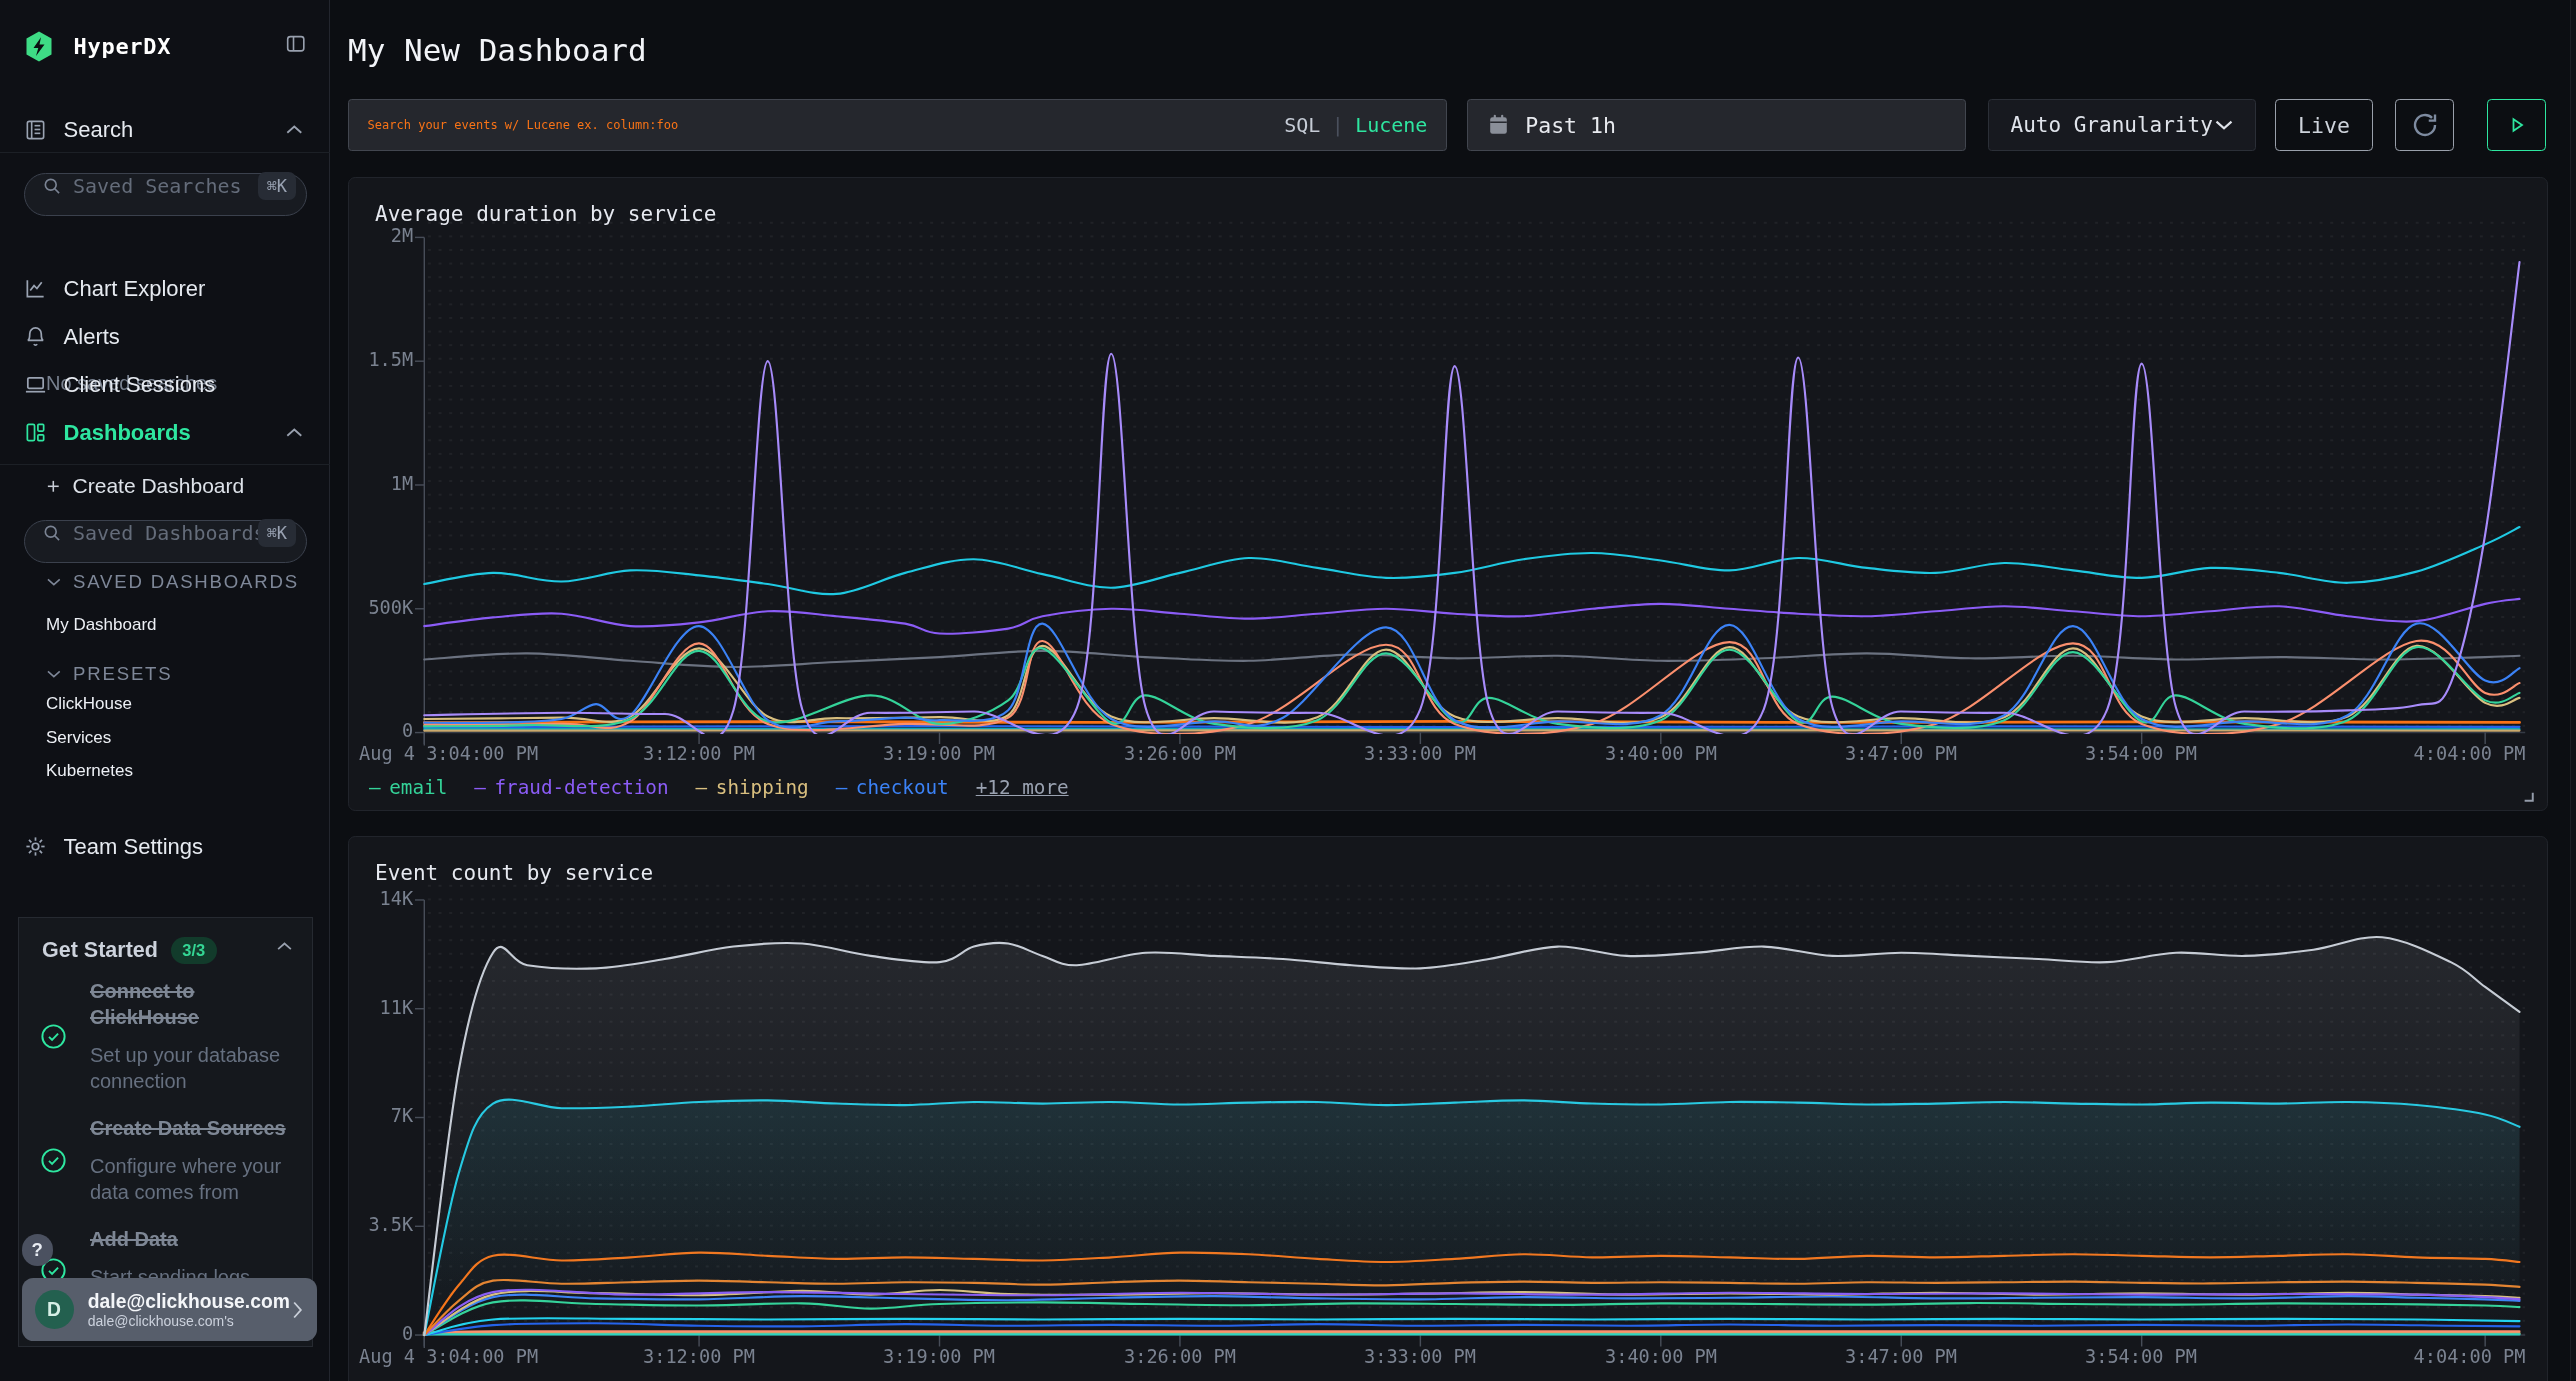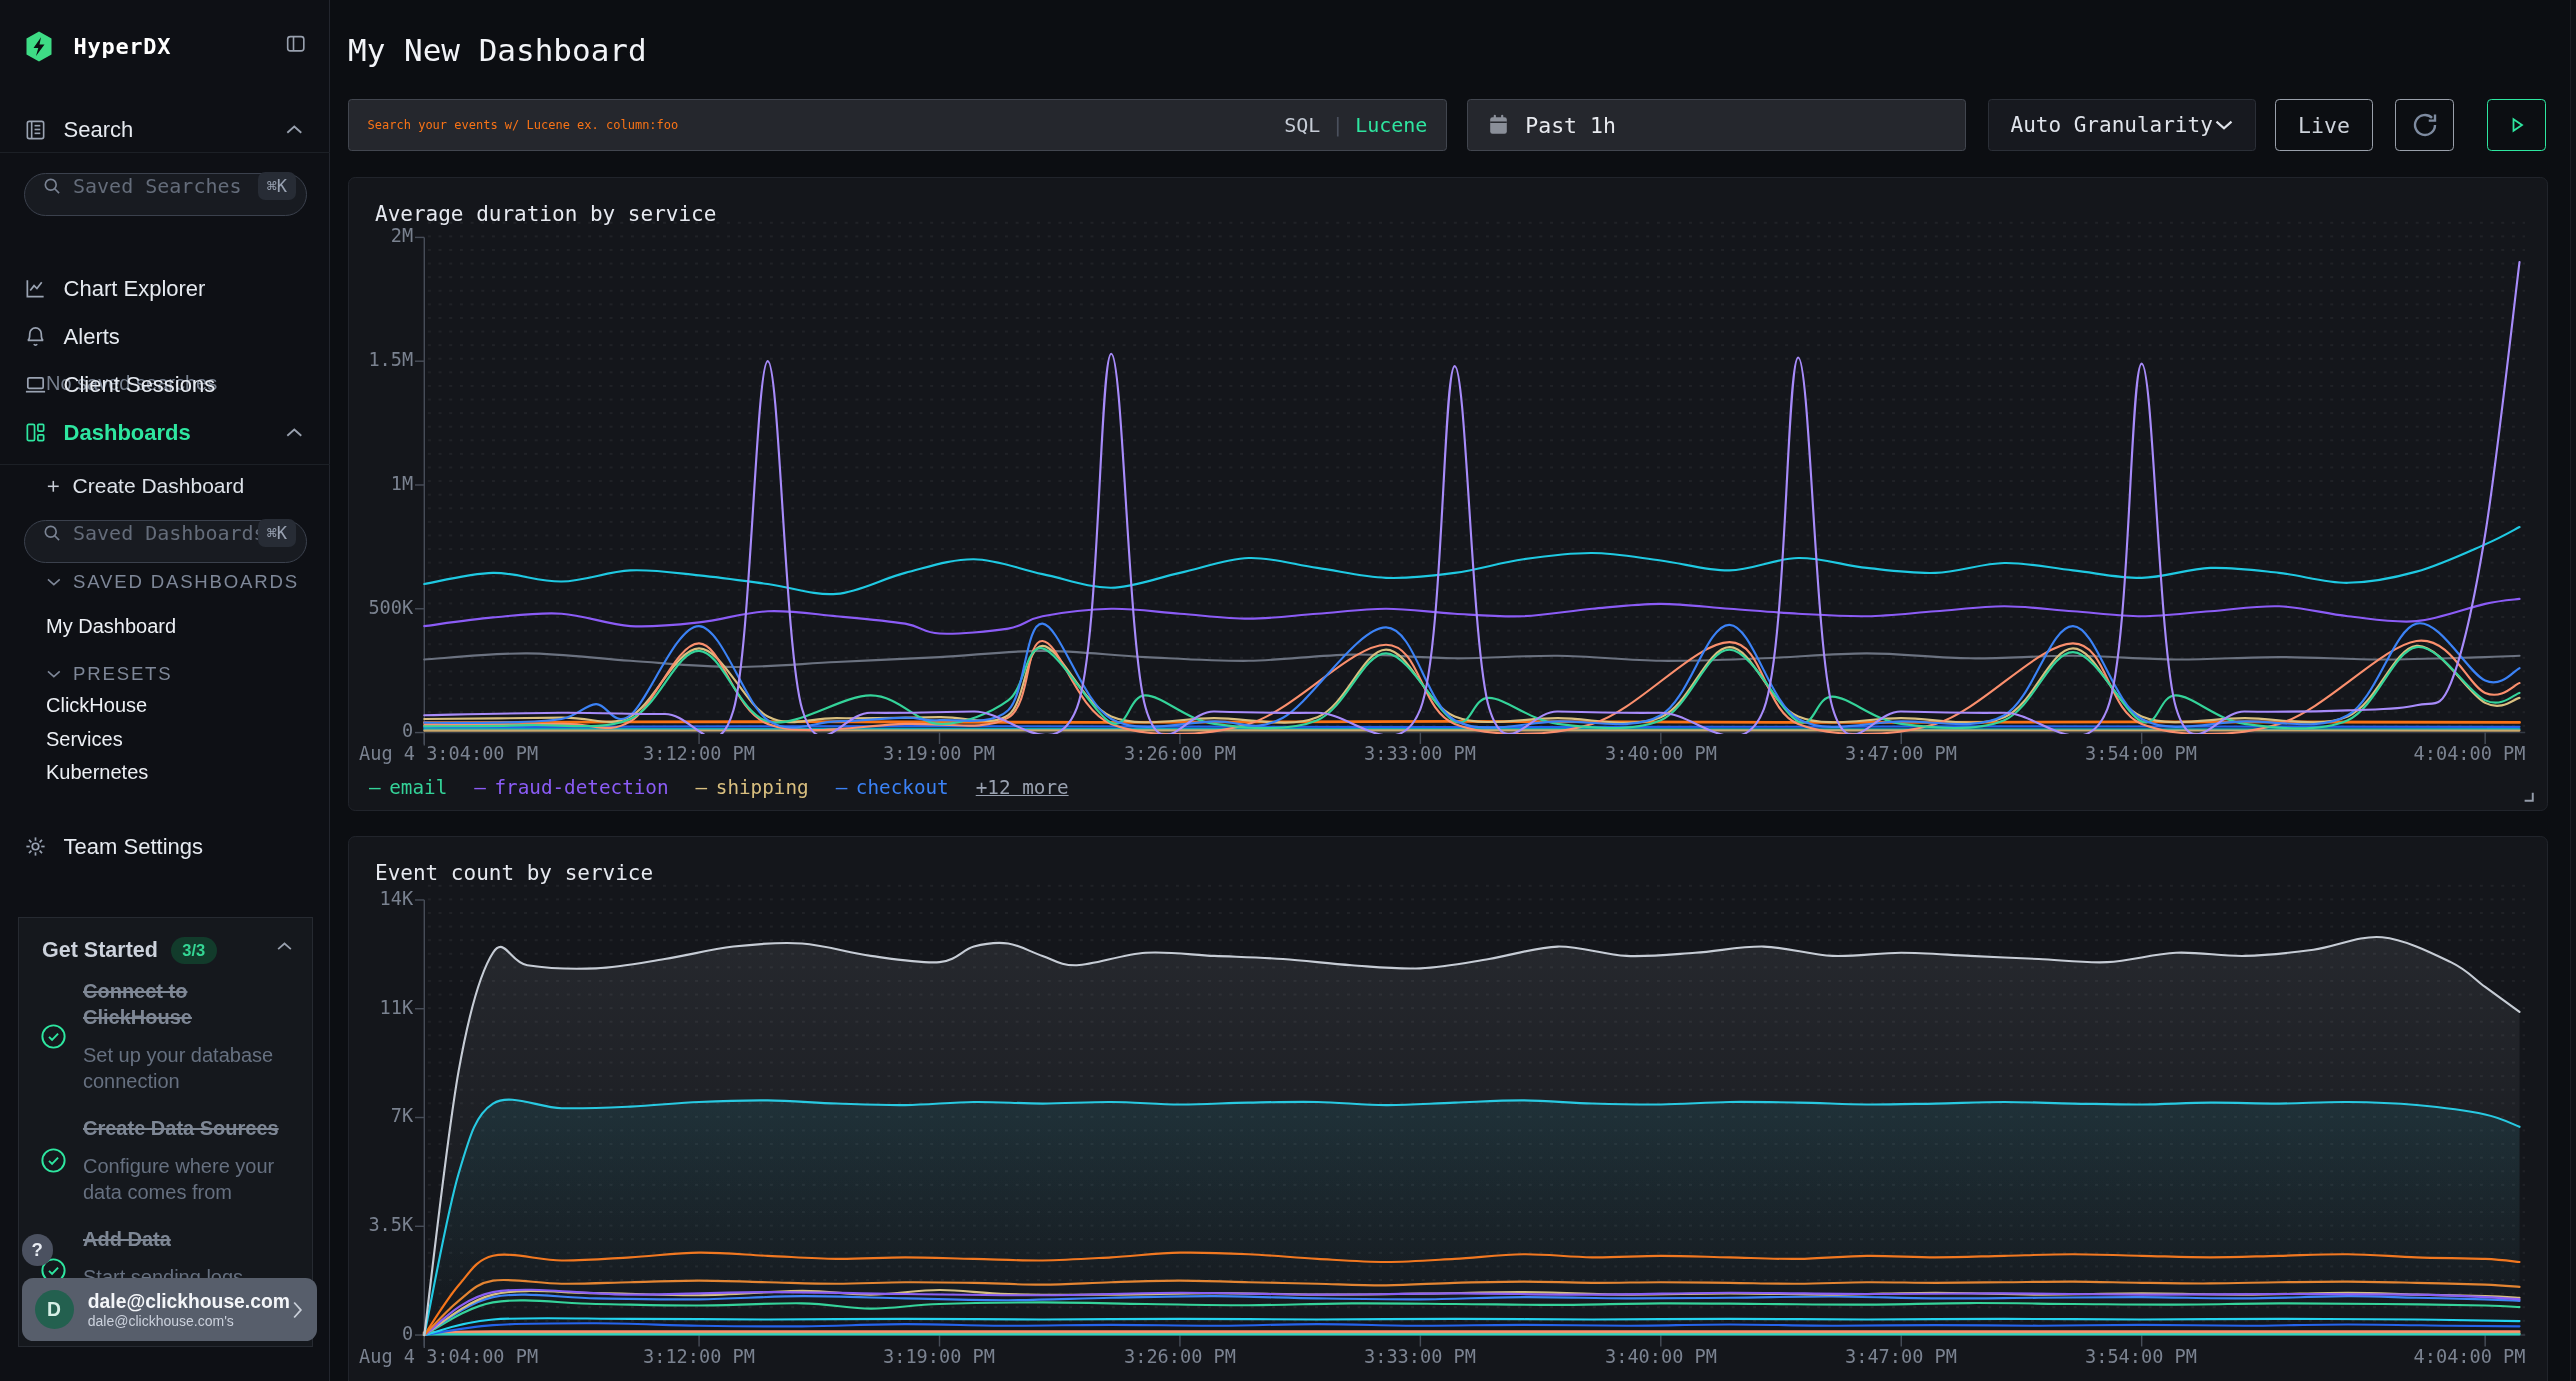--- a/index.html
+++ b/index.html
@@ -24,34 +24,34 @@
   .nav-label{font-size:22px;color:#e6eaf0}
   .nav-chevron{position:absolute;right:26px;color:#98a0ae}
   .nav-green .nav-label{color:var(--green);font-weight:bold}
   .nav-green .nicon{color:var(--green)}
   .divider{position:absolute;left:0;width:330px;height:0.7px;background:var(--divider)}
   .pill{position:absolute;left:23.6px;width:283px;height:43px;border:1.4px solid var(--pill-border);background:var(--pill-bg);border-radius:23px;display:flex;align-items:center;padding:0 10px 17px 17px;cursor:text}
   .pill .micon{color:#7a8393;flex:none}
   .pill .ph{font-family:var(--mono);font-size:20px;color:#646c7a;margin-left:11.4px;flex:1;white-space:nowrap;overflow:hidden}
   .kbd{background:#272c35;color:#99a2b2;font-family:var(--mono);font-size:17px;border-radius:7.2px;padding:4.3px 8.6px;flex:none}
   .side-text{position:absolute;left:46px;font-size:20px;color:#78818f}
-  .side-link{position:absolute;left:46px;font-size:20px;color:#edf0f5;cursor:pointer}
+  .side-link{position:absolute;left:46px;font-size:17px;color:#edf0f5;cursor:pointer}
   .section-head{position:absolute;left:46px;display:flex;align-items:center;gap:11.4px;color:#7e8798;cursor:pointer}
   .section-head span{font-size:18.6px;letter-spacing:1.8px}
   .create-row{position:absolute;left:44px;display:flex;align-items:center;gap:10px;color:#dde2e9;cursor:pointer}
   .create-row span{font-size:21px}
 
   
   .gs-card{position:absolute;left:18px;top:917px;width:295px;height:430px;background:#15181d;border:0.7px solid #262a31;border-radius:0}
   .gs-head{position:absolute;left:23px;top:18.6px;display:flex;align-items:center;gap:13px}
   .gs-title{font-size:21.5px;font-weight:bold;color:#ccd2dc}
   .gs-badge{background:#123b2b;color:#34d694;font-size:16.5px;font-weight:bold;border-radius:715px;padding:4.3px 11.4px}
   .gs-chevron{position:absolute;right:18.6px;top:23px;color:#98a0ae;cursor:pointer}
   .gs-items{position:absolute;left:20px;top:60px;width:258px;display:flex;flex-direction:column;gap:20px}
-  .gs-item{display:flex;align-items:center;gap:15px}
+  .gs-item{display:flex;align-items:center;gap:22px}
   .gs-check{flex:none;color:var(--green)}
   .gs-item-title{font-size:20px;font-weight:bold;color:#7e8795;text-decoration:line-through;line-height:1.3}
   .gs-item-desc{font-size:20px;color:#667080;line-height:1.32;margin-top:12px}
 
   .help-fab{position:absolute;left:21.5px;top:1234px;width:31.5px;height:31.5px;border-radius:50%;background:#4b5160;color:#e8ecf2;font-size:18.6px;font-weight:bold;display:flex;align-items:center;justify-content:center;cursor:pointer}
   .user-chip{position:absolute;left:21.5px;top:1278px;width:295px;height:63px;background:#575e6b;border-radius:11.4px;display:flex;align-items:center;padding:0 13px;cursor:pointer}
   .avatar{width:39px;height:39px;border-radius:50%;background:#23604f;color:#d6efe6;font-size:19.3px;font-weight:bold;display:flex;align-items:center;justify-content:center;flex:none}
   .user-meta{margin-left:14.3px;flex:1;min-width:0}
   .user-email{font-size:19.3px;font-weight:bold;color:#f4f6f9;white-space:nowrap;overflow:hidden}
   .user-sub{font-size:14px;color:#ccd2dd;white-space:nowrap;overflow:hidden}

